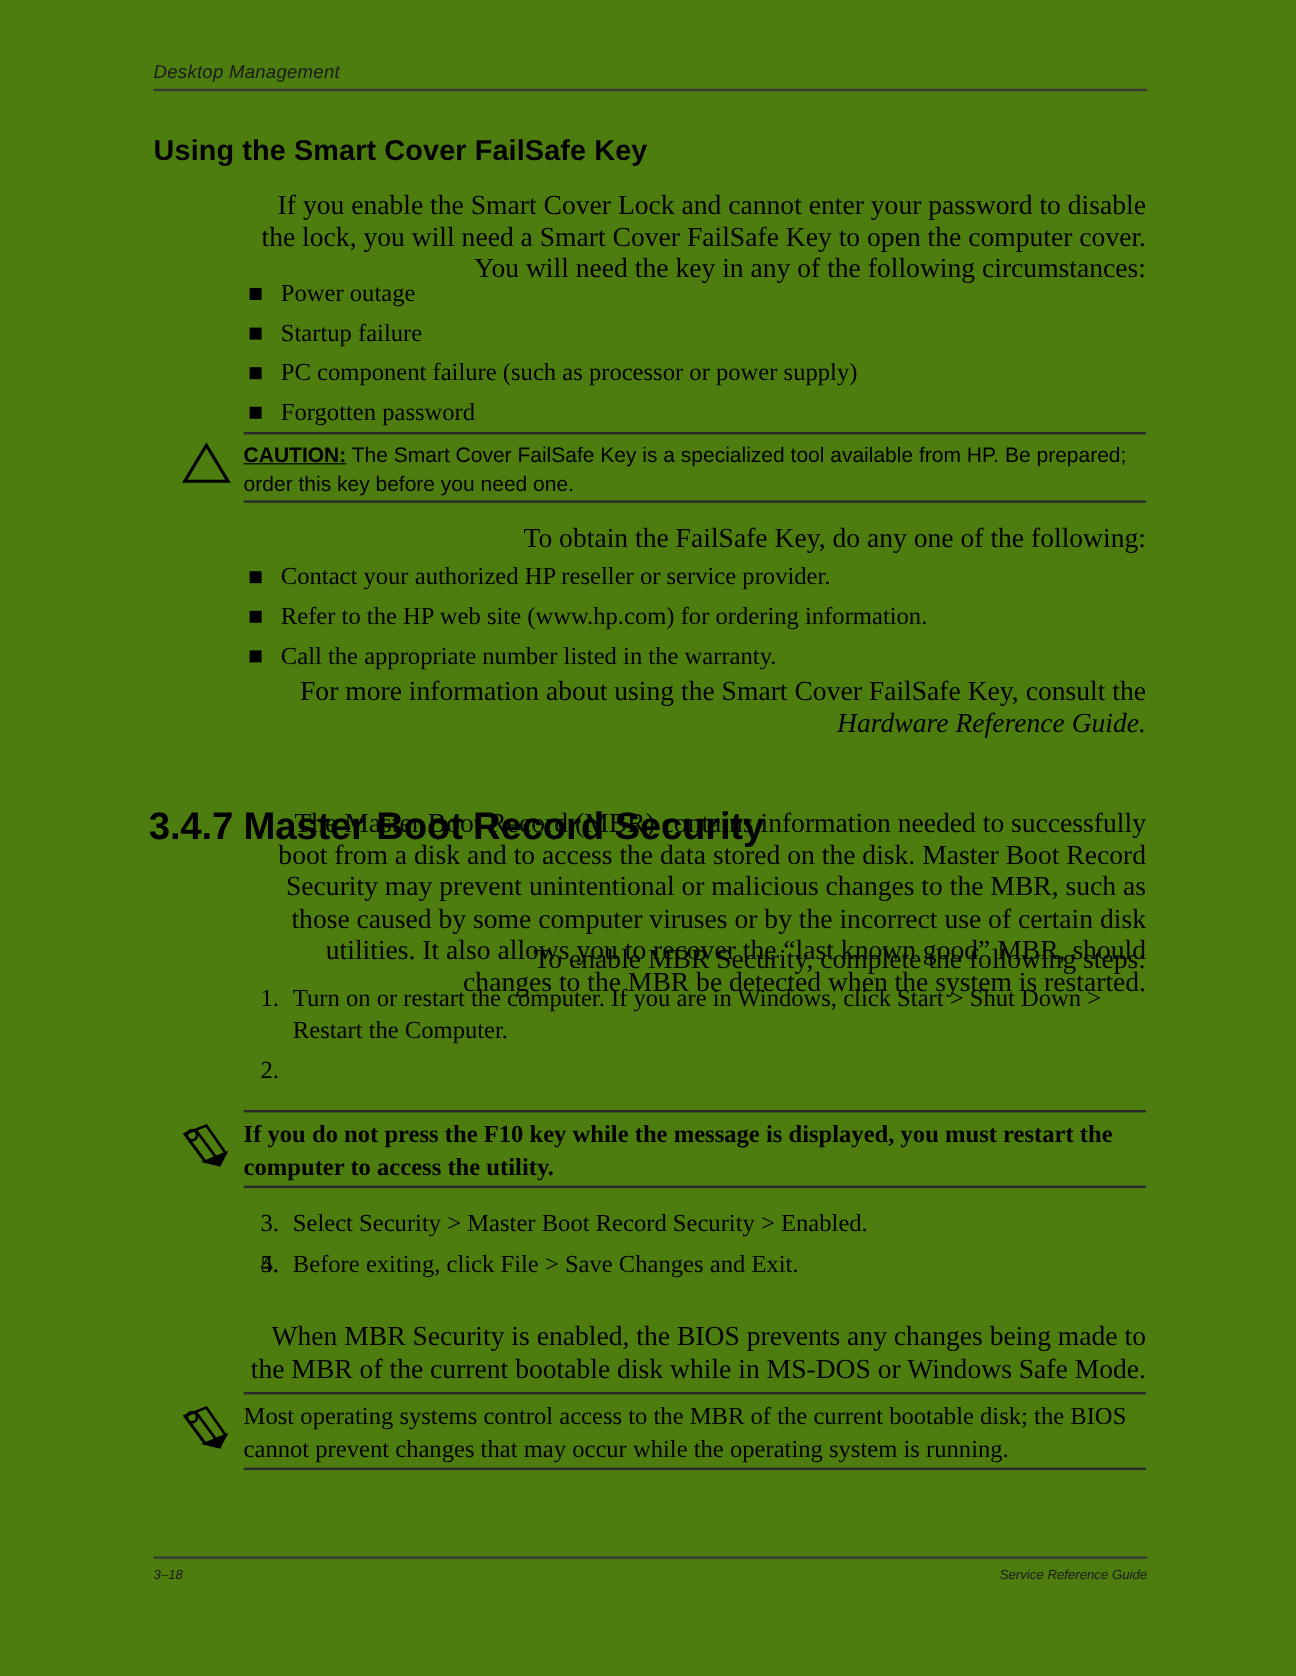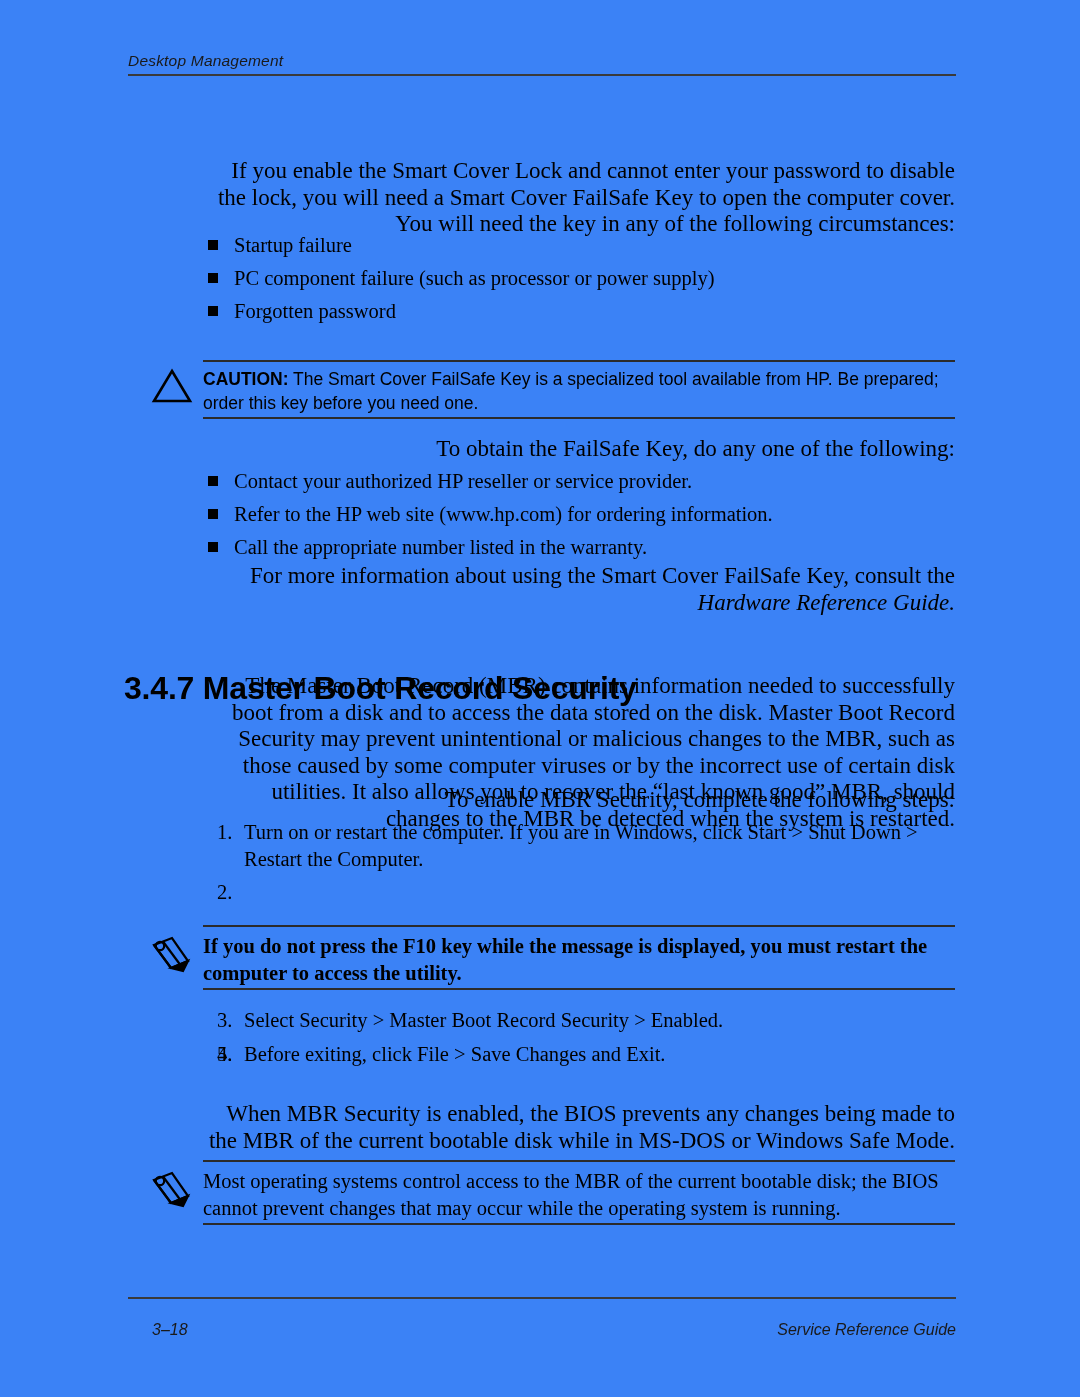--- a/index.html
+++ b/index.html
@@ -4,21 +4,21 @@
 <style>
   html, body {
     margin: 0;
     padding: 0;
     background: #ffffff;
   }
   .page {
     position: relative;
     width: 1080px;
     height: 1397px;
-    background: #3b82f6;
+    background: #4d7c0f;
     overflow: hidden;
     font-family: "Liberation Serif", "DejaVu Serif", serif;
     color: #000000;
   }
 
   
   .running-header {
     position: absolute;
     left: 128px;
     top: 52px;
@@ -139,20 +139,21 @@
     width: 44px;
   }
 
   .caution-text {
     font-family: "Liberation Sans", sans-serif;
     font-size: 17.5px;
     line-height: 23.5px;
   }
   .caution-label {
     font-weight: bold;
+    text-decoration: underline;
   }
   .note-text {
     font-size: 20.5px;
     line-height: 26.6px;
   }
 
   
   .footer {
     position: absolute;
     left: 128px;
@@ -160,42 +161,46 @@
     width: 828px;
   }
   .rule-footer {
     border-top: 2px solid #3a3a3a;
     width: 828px;
   }
   .footer-row {
     display: flex;
     justify-content: space-between;
     align-items: baseline;
-    padding-top: 22px;
+    padding-top: 8px;
     font-family: "Liberation Sans", sans-serif;
     font-style: italic;
-    font-size: 16px;
+    font-size: 11px;
     color: #1a1a1a;
-    margin-left: 24px;
   }
 </style>
 </head>
 <body>
 
 <div class="page">
 
   <div class="running-header">
     <div class="running-header-text">Desktop Management</div>
     <div class="rule-header"></div>
   </div>
 
+  <div class="h2-title">Using the Smart Cover FailSafe Key</div>
 
   <div class="body-text" style="top:158px;">If you enable the Smart Cover Lock and cannot enter your password to disable the lock, you will need a Smart Cover FailSafe Key to open the computer cover. You will need the key in any of the following circumstances:</div>
 
   <ul class="bullet-list" style="top:232px;">
+    <li class="bullet-item">
+      <span class="bullet-marker"></span>
+      <span>Power outage</span>
+    </li>
     <li class="bullet-item">
       <span class="bullet-marker"></span>
       <span>Startup failure</span>
     </li>
     <li class="bullet-item">
       <span class="bullet-marker"></span>
       <span>PC component failure (such as processor or power supply)</span>
     </li>
     <li class="bullet-item">
       <span class="bullet-marker"></span>

